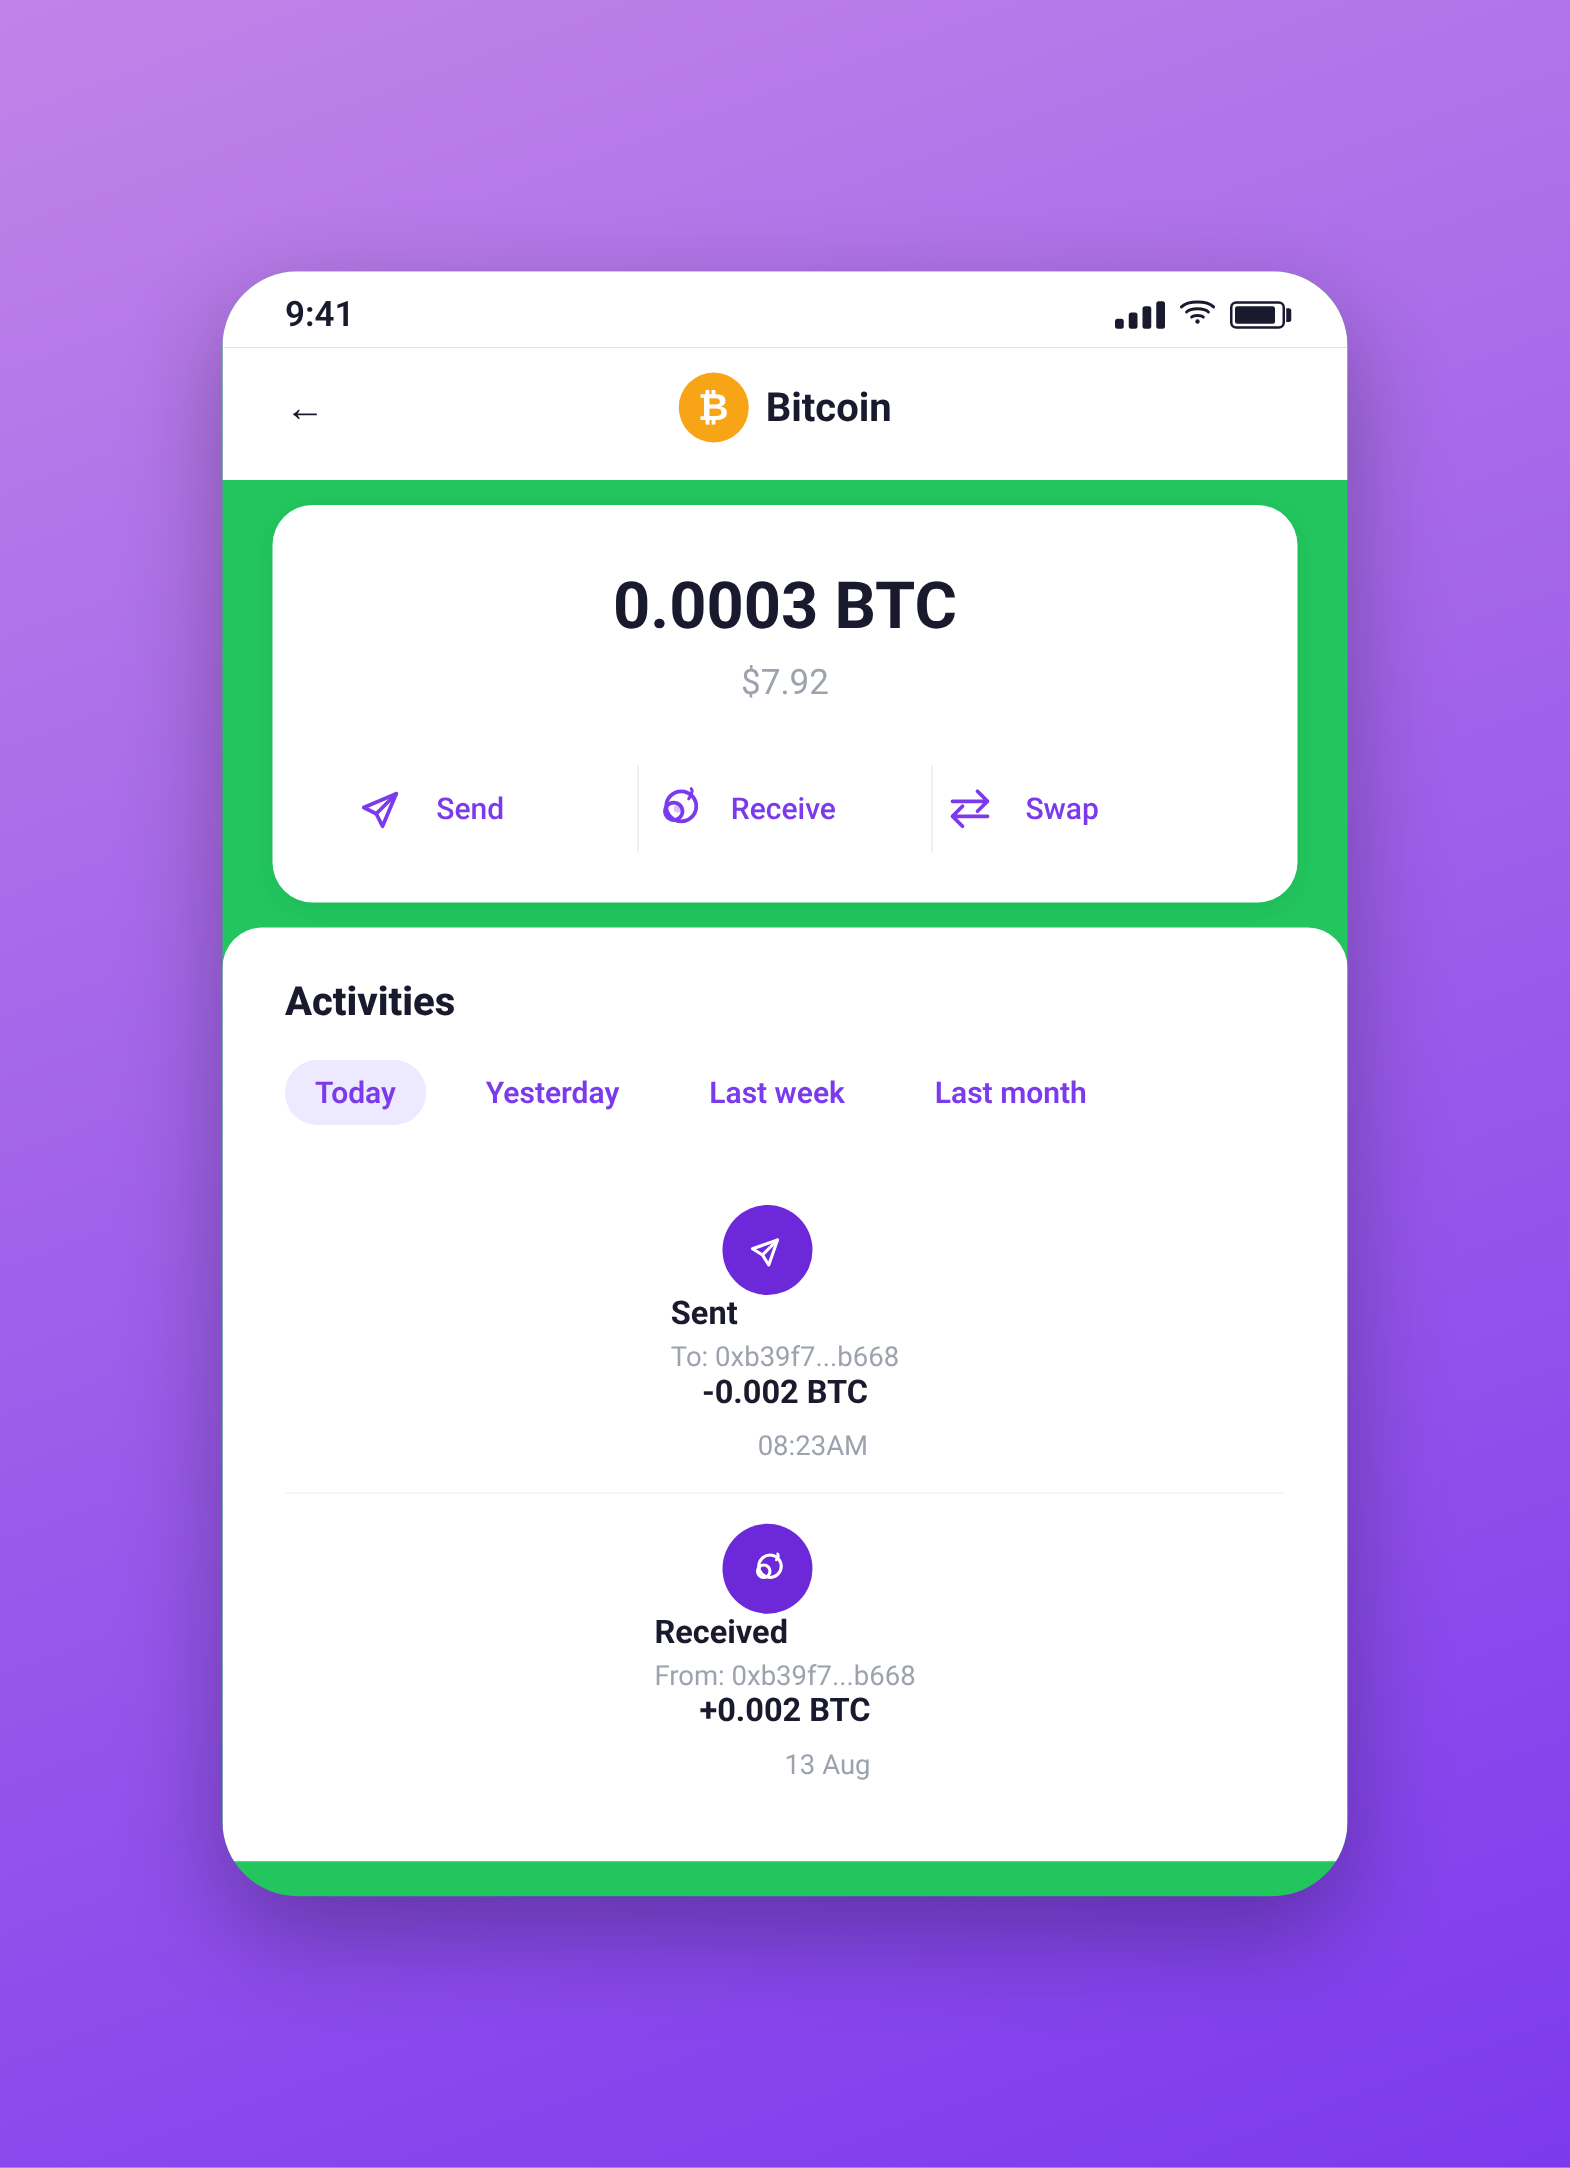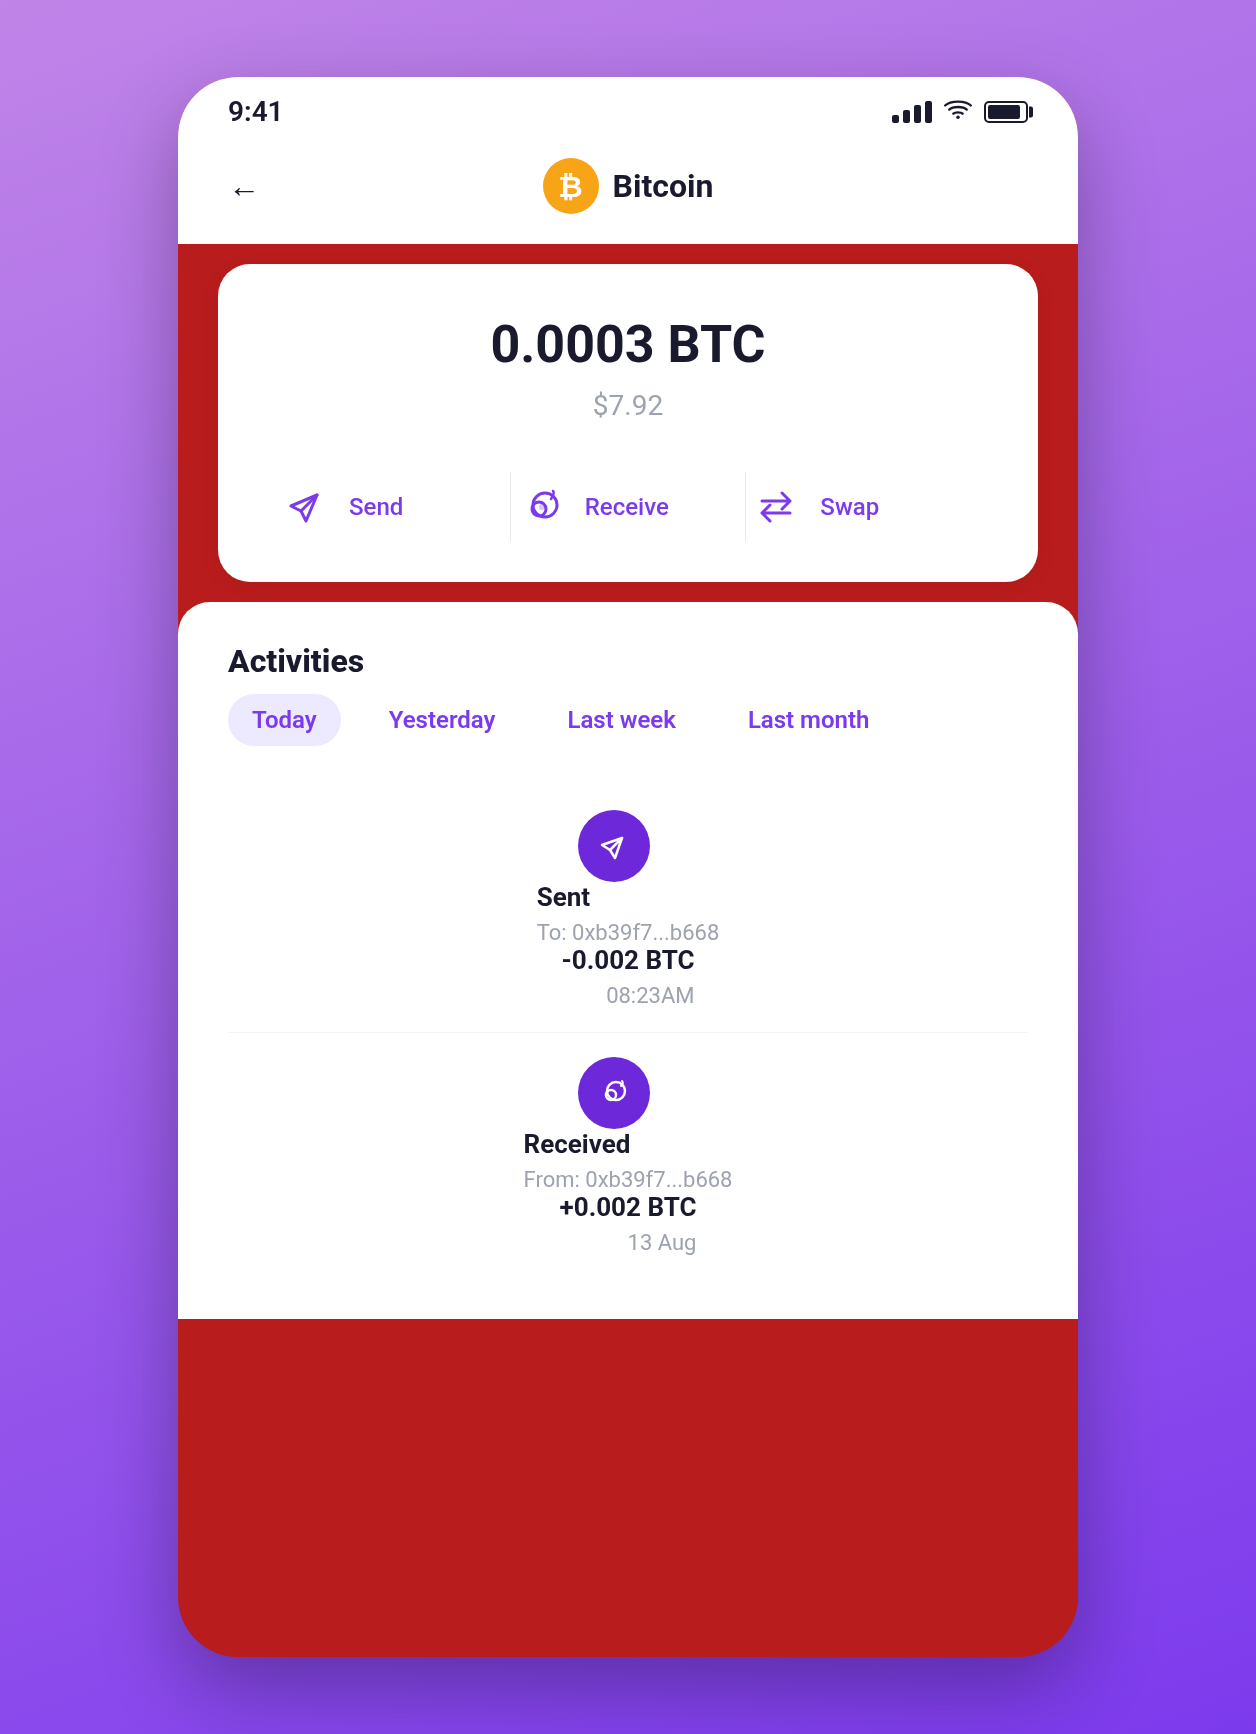--- a/index.html
+++ b/index.html
@@ -13,22 +13,22 @@
       height: 1734px;
       background: linear-gradient(160deg, #c084e8 0%, #7c3aed 100%);
       display: flex;
       align-items: center;
       justify-content: center;
       font-family: -apple-system, BlinkMacSystemFont, 'Segoe UI', Roboto, sans-serif;
     }
 
     .phone-frame {
       width: 900px;
-      height: 1580px;
-      background: #b91c1c;
+      height: 1300px;
+      background: #22c55e;
       border-radius: 60px;
       overflow: hidden;
       position: relative;
       box-shadow: 0 30px 80px rgba(0,0,0,0.3);
     }
 
     
     .status-bar {
       display: flex;
       justify-content: space-between;
@@ -209,21 +209,21 @@
       border-radius: 32px 32px 0 0;
       margin-top: 16px;
       padding: 40px 50px;
       flex: 1;
     }
 
     .activities-title {
       font-size: 32px;
       font-weight: 800;
       color: #1a1a2e;
-      margin-bottom: 14px;
+      margin-bottom: 28px;
     }
 
     .filter-tabs {
       display: flex;
       gap: 24px;
       margin-bottom: 40px;
       align-items: center;
     }
 
     .filter-tab {
@@ -302,20 +302,21 @@
     }
 
     .tx-value.positive {
       color: #1a1a2e;
     }
 
     .tx-time {
       font-size: 22px;
       color: #9ca3af;
       text-align: right;
+      margin-top: 16px;
     }
   </style>
 </head>
 <body>
 
 <div class="phone-frame">
 
   <div class="status-bar">
     <span class="status-time">9:41</span>
     <div class="status-icons">

